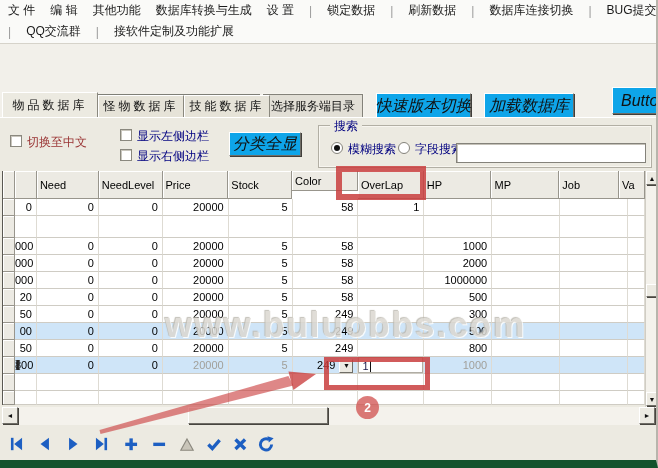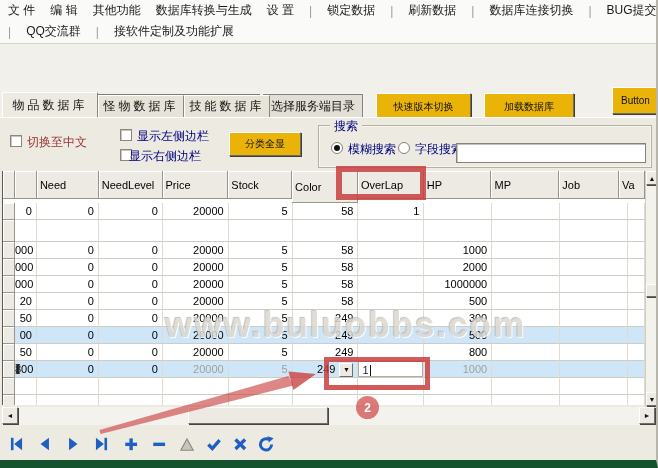--- a/index.html
+++ b/index.html
@@ -12,23 +12,23 @@
   .menurow { display:flex; align-items:center; height:21px; padding-left:8px; gap:15px;
              font-size:12px; color:#1a1a1a; white-space:nowrap; }
   .menurow .sep { color:#9a9a9a; }
   .menuitem { cursor:default; }
   
   .toolbar { position:absolute; left:0; top:44px; width:658px; height:48px; background:#f2f0ea; }
   .tb-label { position:absolute; left:6px; top:57px; font-size:12px; color:#000080; }
   .tb-input { position:absolute; left:88px; top:50px; width:172px; height:24px; background:#fff;
               border:1px solid #7f7f77; box-shadow: inset 1px 1px 0 #b9b6ad;
               font-size:13px; font-weight:bold; color:#000080; line-height:22px; padding-left:5px; }
-  .btn { position:absolute; background:#eab308; border:1px solid #fff; border-right-color:#6f6d66;
-         border-bottom-color:#6f6d66; box-shadow:1px 1px 0 #403e3a; font-size:10px; color:#111;
-         display:flex; align-items:center; justify-content:center; cursor:default; white-space:nowrap; }
+  .btn { position:absolute; background:#0ea5e9; border:1px solid #fff; border-right-color:#6f6d66;
+         border-bottom-color:#6f6d66; box-shadow:1px 1px 0 #403e3a; font-size:16px; color:#111;
+         display:flex; align-items:center; justify-content:center; cursor:default; white-space:nowrap;font-style:italic; }
   .btn-flat { position:absolute; background:#e2dfd6; border:1px solid #84827a;
               box-shadow:0 0 0 1px #f6f4ee; font-size:12px; color:#111;
               display:flex; align-items:center; justify-content:center; }
   
   .tabbar { position:absolute; left:0; top:92px; width:658px; height:25px; }
   .tab { position:absolute; top:3px; height:22px; background:#e6e3d8; border:1px solid #8a887e;
          border-bottom:none; border-top-color:#fff; border-left-color:#fff; font-size:12px;
          letter-spacing:3px; display:flex; align-items:center; justify-content:center; color:#111; }
   .tab.active { top:0; height:25px; background:#eceae1; z-index:2; }
   
@@ -135,41 +135,41 @@
       <div class="tab" style="left: 184px; width: 86px;">技能数据库</div>
       <div class="tab" style="left: 98px; width: 86px;">怪物数据库</div>
     </div>
 
   <div class="panel">
     <span class="cb-box" style="left:10px; top:17px;"></span>
     <span class="cb-label" style="left:27px; top:16px; color:#993333;">切换至中文</span>
     <span class="cb-box" style="left:120px; top:11px;"></span>
     <span class="cb-label" style="left:137px; top:10px; color:#000080;">显示左侧边栏</span>
     <span class="cb-box" style="left:120px; top:31px;"></span>
-    <span class="cb-label" style="left:129px; top:30px; color:#000080;">显示右侧边栏</span>
+    <span class="cb-label" style="left:137px; top:30px; color:#000080;">显示右侧边栏</span>
     <div class="btn" style="left:229px; top:14px; width:72px; height:24px;">分类全显</div>
 
     <div class="groupbox">
       <span class="grouplegend">搜索</span>
       <span class="radio on" style="left:12px; top:16px;"></span>
       <span class="cb-label" style="left:29px; top:15px; color:#000080;">模糊搜索</span>
       <span class="radio" style="left:79px; top:16px;"></span>
       <span class="cb-label" style="left:96px; top:15px; color:#000080;">字段搜索</span>
       <div class="searchinput"></div>
     </div>
 
     <div class="grid" id="grid">
         <div class="grow">
           <div class="hcell" style="width: 12px; height: 28px;"></div>
           <div class="hcell" style="width: 22px; height: 28px;"></div>
           <div class="hcell" style="width: 62px; height: 28px;">Need</div>
           <div class="hcell" style="width: 64px; height: 28px;">NeedLevel</div>
           <div class="hcell" style="width: 66px; height: 28px;">Price</div>
           <div class="hcell" style="width: 64px; height: 28px;">Stock</div>
-          <div class="hcell" style="width: 66px; height: 32px;">Color</div>
+          <div class="hcell" style="width: 66px; height: 20px;">Color</div>
           <div class="hcell" style="width: 66px; height: 28px;">OverLap</div>
           <div class="hcell" style="width: 68px; height: 28px;">HP</div>
           <div class="hcell" style="width: 68px; height: 28px;">MP</div>
           <div class="hcell" style="width: 60px; height: 28px;">Job</div>
           <div class="hcell" style="width: 26px; height: 28px;">Va</div>
         </div>
         <div class="grow">
           <div class="rowhdr" style="width: 12px; height: 17px;"></div>
           <div class="dcell" style="width: 22px; height: 17px;">0</div>
           <div class="dcell" style="width: 62px; height: 17px;">0</div>

